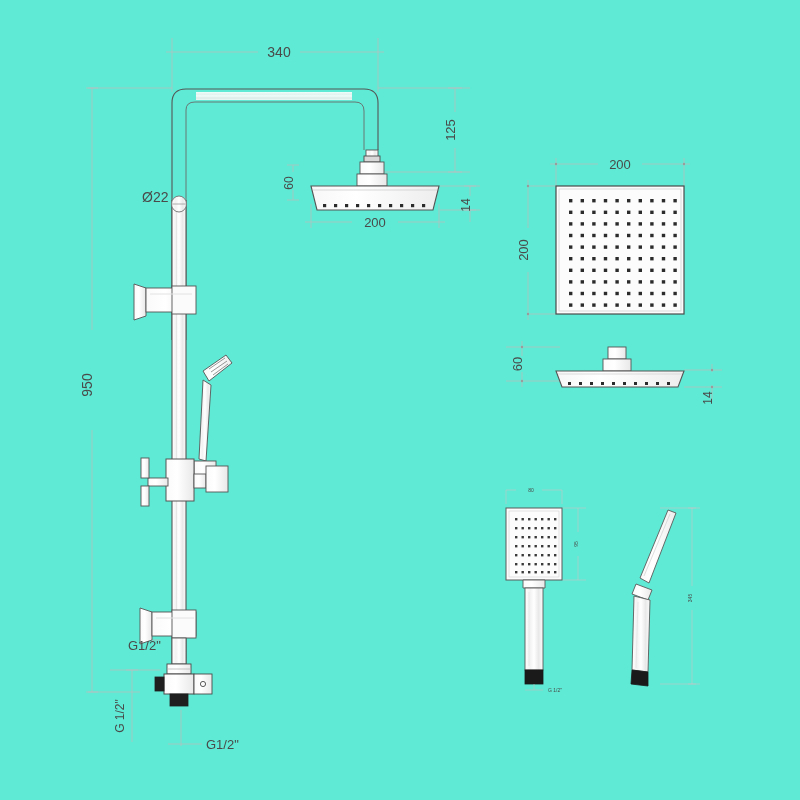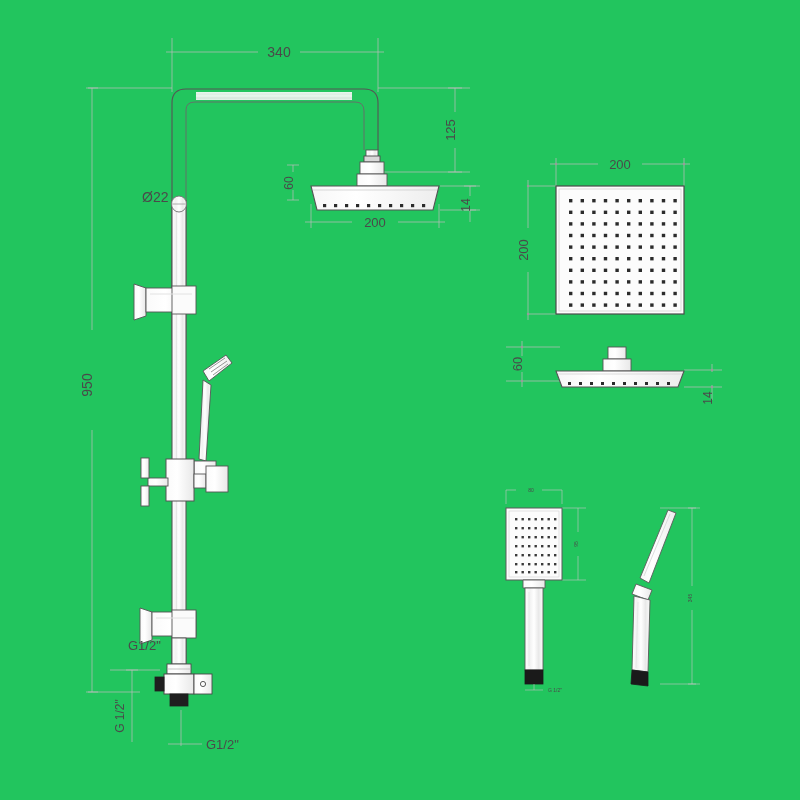--- a/index.html
+++ b/index.html
@@ -11,21 +11,21 @@
     width: 800px;
     height: 800px;
     font-family: "Liberation Sans", sans-serif;
     color: #3a3a3a;
     overflow: hidden;
   }
   #sheet {
     position: relative;
     width: 800px;
     height: 800px;
-    background: #22c55e;
+    background: #5eead4;
   }
   #sheet svg {
     position: absolute;
     top: 0;
     left: 0;
   }
   .dimtext {
     font-family: "Liberation Sans", sans-serif;
     fill: #4a4a4a;
   }

